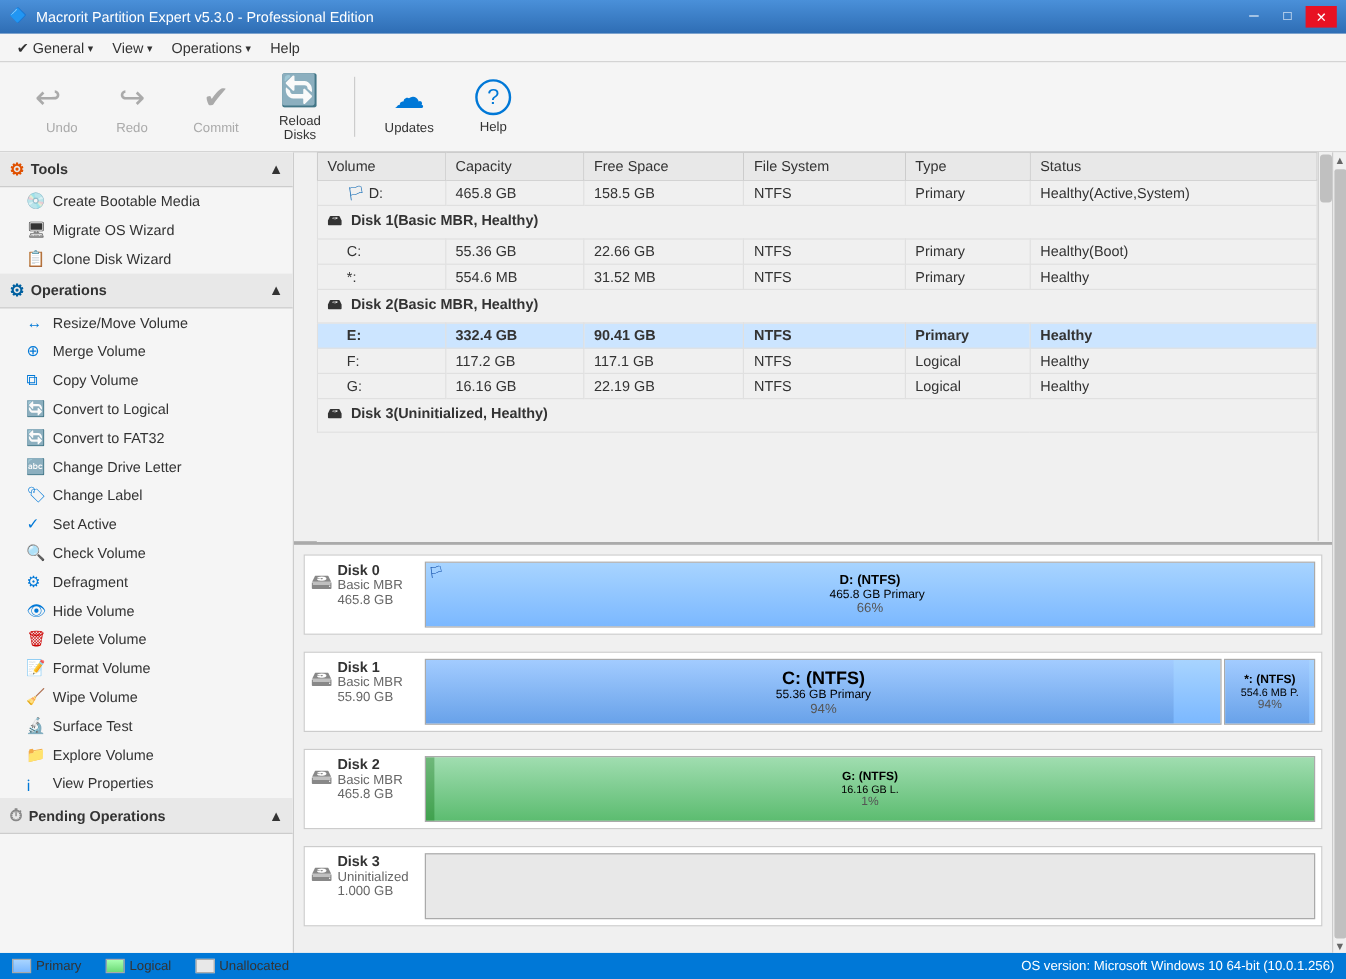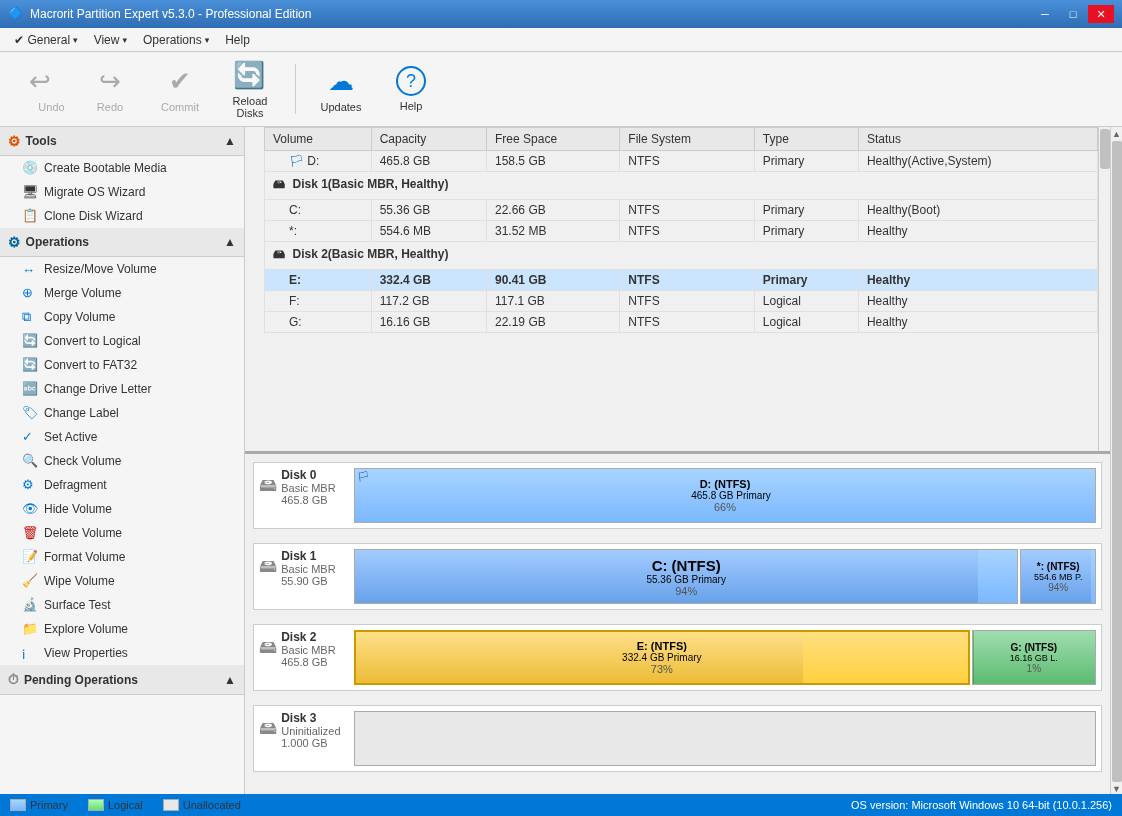--- a/index.html
+++ b/index.html
@@ -311,20 +311,26 @@
               </tr>
               <tr class="disk-row">
                 <td style="padding-left:24px;">G:</td>
                 <td>16.16 GB</td>
                 <td>22.19 GB</td>
                 <td>NTFS</td>
                 <td>Logical</td>
                 <td>Healthy</td>
               </tr>
 
+              <tr class="disk-row-disk">
+                <td colspan="6">
+                  <span style="font-size:12px; margin-right:4px;">🖴</span>
+                  <span>Disk 3(Uninitialized, Healthy)</span>
+                </td>
+              </tr>
             </tbody>
           </table>
         </div>
 
         <div style="width:12px; background:#f0f0f0; border-left:1px solid #ccc; flex-shrink:0; position:relative;">
           <div style="width:10px; height:40px; background:#c0c0c0; border-radius:3px; margin:2px auto;"></div>
         </div>
       </div>
 
       <div style="text-align:center; color:#aaa; font-size:10px; padding:3px 0; background:#f0f0f0;">. . . . .</div>
@@ -390,26 +396,20 @@
             <div style="display:flex; align-items:center; gap:4px;">
               <span style="font-size:18px; color:#888;">🖴</span>
               <div>
                 <div class="disk-label-name">Disk 2</div>
                 <div class="disk-label-type">Basic MBR</div>
                 <div class="disk-label-size">465.8 GB</div>
               </div>
             </div>
           </div>
           <div class="disk-partitions">
-            <div class="partition selected" style="flex: 5; position:relative;">
-              <div style="position:absolute;top:0;left:0;width:73%;height:100%;background:linear-gradient(to bottom,#ffe090,#e0b030);opacity:0.6;"></div>
-              <div style="font-weight:bold; font-size:11px; position:relative;">E: (NTFS)</div>
-              <div style="font-size:10px; position:relative;">332.4 GB Primary</div>
-              <div style="font-size:11px; color:#555; position:relative;">73%</div>
-            </div>
             <div class="partition logical" style="flex: 1; position:relative; background: linear-gradient(to bottom, #a0ddb0, #5cbc70);">
               <div style="position:absolute;top:0;left:0;width:1%;height:100%;background:rgba(0,100,0,0.3);"></div>
               <div style="font-weight:bold; font-size:10px; position:relative;">G: (NTFS)</div>
               <div style="font-size:9px; position:relative;">16.16 GB L.</div>
               <div style="font-size:10px; color:#555; position:relative;">1%</div>
             </div>
           </div>
         </div>
       </div>
 

